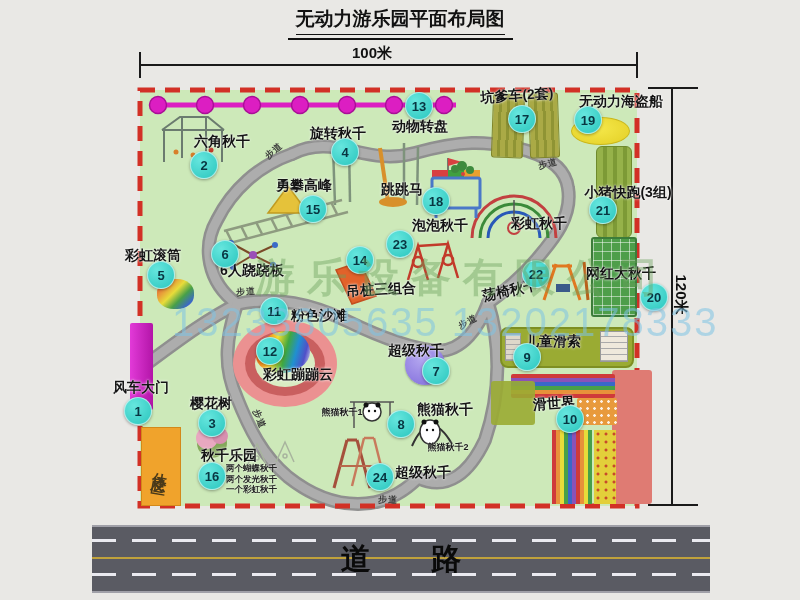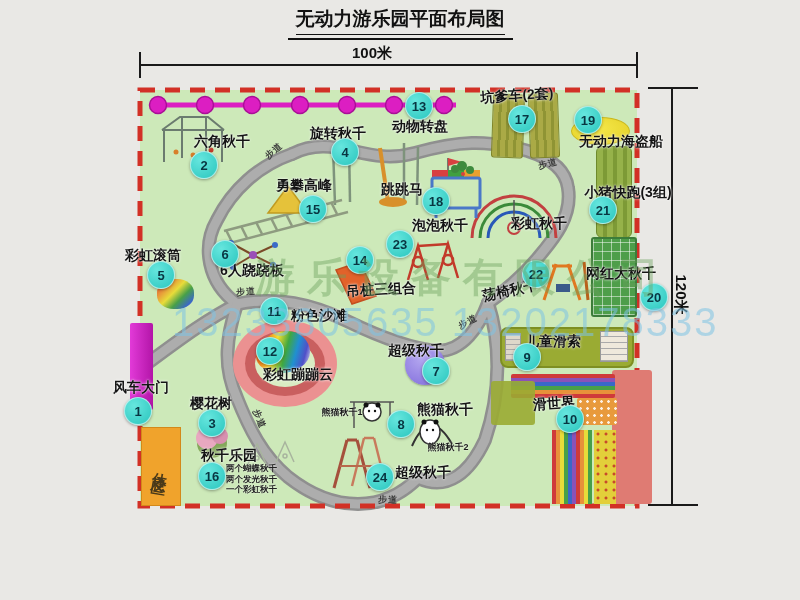--- a/index.html
+++ b/index.html
@@ -344,21 +344,21 @@
       <div class="map-label" style="left: 381px; top: 290px; transform: translate(-50%, -50%) rotate(-3deg);">吊桩三组合</div>
       <div class="badge" style="left: 360px; top: 260px;">14</div>
       <div class="map-label" style="left: 304px; top: 186px;">勇攀高峰</div>
       <div class="badge" style="left: 313px; top: 209px;">15</div>
       <div class="map-label" style="left: 229px; top: 456px;">秋千乐园</div>
       <div class="badge" style="left: 212px; top: 476px;">16</div>
       <div class="map-label" style="left: 517px; top: 96px; transform: translate(-50%, -50%) rotate(-4deg);">坑爹车(2套)</div>
       <div class="badge" style="left: 522px; top: 119px;">17</div>
       <div class="map-label" style="left: 402px; top: 190px;">跳跳马</div>
       <div class="badge" style="left: 436px; top: 201px;">18</div>
-      <div class="map-label" style="left: 621px; top: 102px; margin-top: 40px;">无动力海盗船</div>
+      <div class="map-label" style="left: 621px; top: 102px;">无动力海盗船</div>
       <div class="badge" style="left: 588px; top: 120px;">19</div>
       <div class="map-label" style="left: 621px; top: 274px;">网红大秋千</div>
       <div class="badge" style="left: 654px; top: 297px;">20</div>
       <div class="map-label" style="left: 628px; top: 193px;">小猪快跑(3组)</div>
       <div class="badge" style="left: 603px; top: 210px;">21</div>
       <div class="map-label" style="left: 510px; top: 291px; transform: translate(-50%, -50%) rotate(-12deg);">荡椅秋千</div>
       <div class="badge" style="left: 536px; top: 274px;">22</div>
       <div class="map-label" style="left: 440px; top: 226px;">泡泡秋千</div>
       <div class="badge" style="left: 400px; top: 244px;">23</div>
       <div class="map-label" style="left: 423px; top: 473px;">超级秋千</div>
@@ -372,14 +372,20 @@
       <div class="path-label" style="left: 468px; top: 322px; transform: translate(-50%, -50%) rotate(-28deg);">步道</div>
       <div class="path-label" style="left: 259px; top: 419px; transform: translate(-50%, -50%) rotate(68deg);">步道</div>
       <div class="path-label" style="left: 388px; top: 500px; transform: translate(-50%, -50%) rotate(2deg);">步道</div>
     </div>
   <div id="swing-details">
       <div>两个蝴蝶秋千</div>
       <div>两个发光秋千</div>
       <div>一个彩虹秋千</div>
     </div>
 
+  <div id="road">
+    <div class="road-dash" id="road-dash-top"></div>
+    <div id="road-yellow"></div>
+    <div class="road-dash" id="road-dash-bottom"></div>
+    <div id="road-label">道 路</div>
+  </div>
 
 </div>
 
 </body></html>

